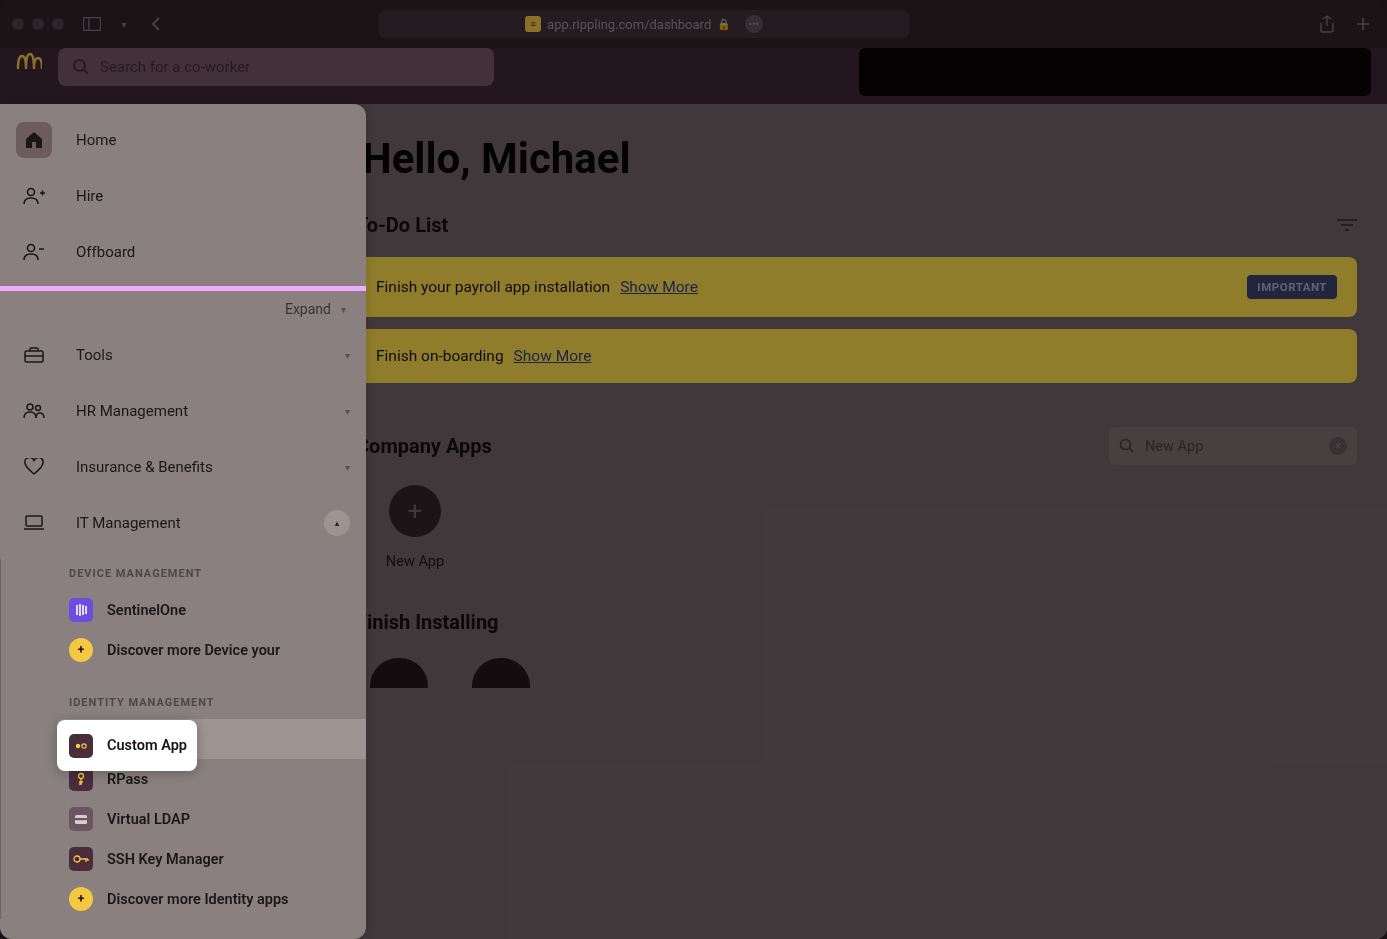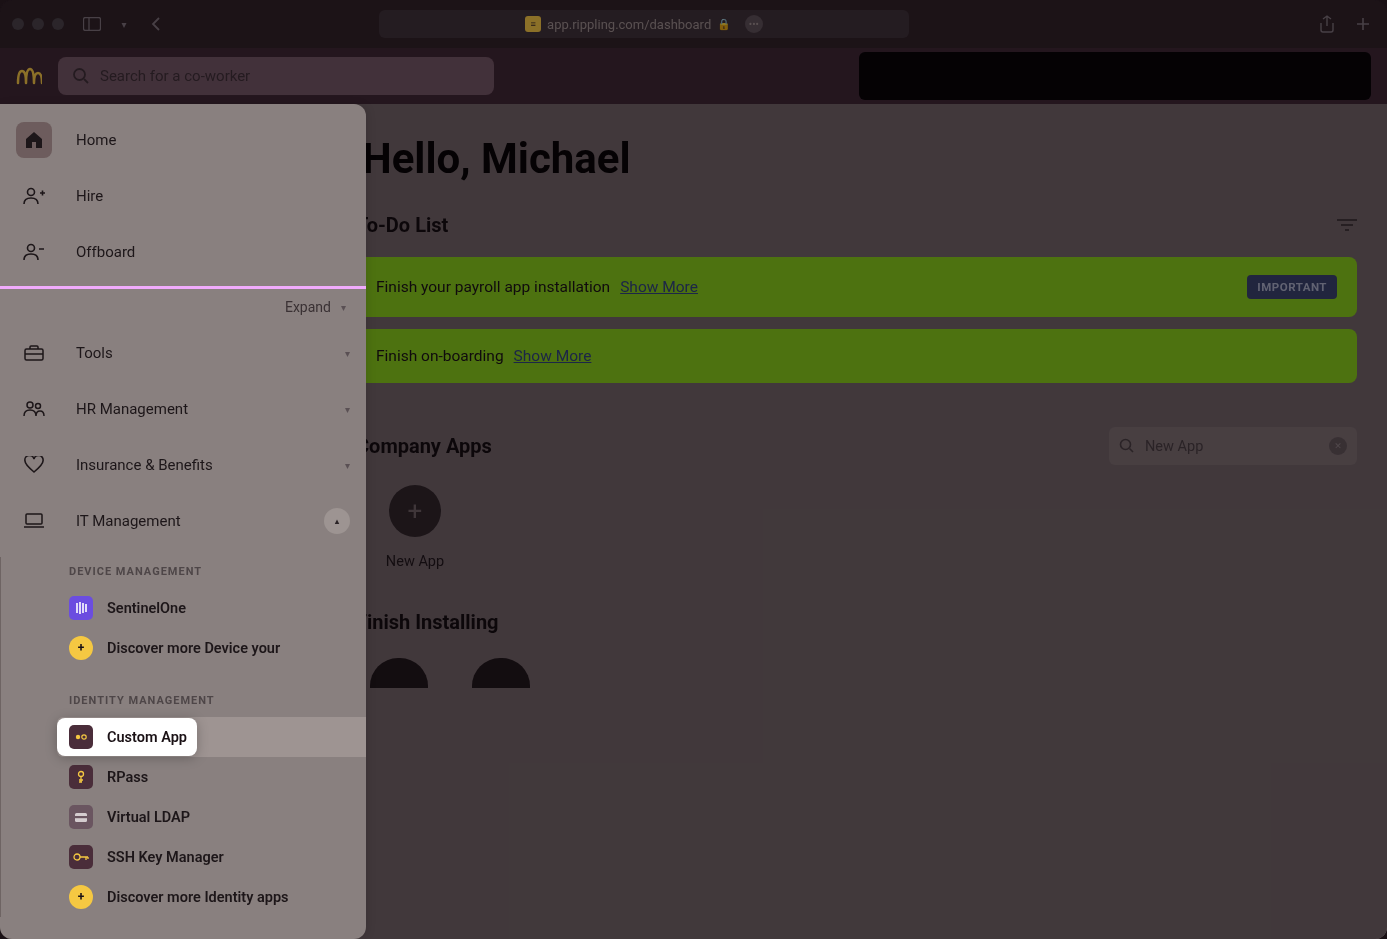--- a/index.html
+++ b/index.html
@@ -11,38 +11,38 @@
 .tl-dot { width: 12px; height: 12px; border-radius: 50%; background: #454046; }
 .tb-group { display: flex; align-items: center; gap: 8px; color: #6b6269; }
 .tb-btn { width: 24px; height: 24px; display: flex; align-items: center; justify-content: center; color: #7a7278; }
 .url-bar { flex: 0 0 530px; height: 28px; background: #3a3036; border-radius: 6px; display: flex; align-items: center; justify-content: center; gap: 6px; color: #9a8f8d; font-size: 13px; margin-left: auto; margin-right: auto; }
 .url-favicon { width: 16px; height: 16px; background: #f5c842; border-radius: 3px; display:flex; align-items:center; justify-content:center; font-size:9px; font-weight:bold; color:#2a1f24;}
 .url-lock { font-size: 11px; color: #8a8186;}
 .url-dots { width: 18px; height: 18px; background: #5a5056; border-radius: 50%; display:flex; align-items:center; justify-content:center; font-size:10px; margin-left:8px;}
 .tb-right { display:flex; gap:12px; color:#7a7278; margin-left:auto; }
 
 
-.app-header { height: 56px; background: #3a2531; display: flex; align-items: center; padding: 0 16px; gap: 16px; }
+.app-header { height: 56px; background: #3a2531; display: flex; align-items: flex-start; padding: 0 16px; gap: 16px; }
 .logo { width: 26px; height: 26px; color: #f5c842; font-weight: bold; font-size: 18px; letter-spacing: -2px; }
 .search-box { width: 436px; height: 38px; background: #705663; border-radius: 8px; display: flex; align-items: center; padding: 0 14px; gap: 10px; color: #3a2e34; }
 .search-box input { background: transparent; border: none; outline: none; font-size: 15px; color: #3a2e34; flex:1; }
 .search-box input::placeholder { color: #3a2e34; }
 .black-bar { margin-left: auto; width: 512px; height: 48px; background: #000; border-radius: 6px; }
 
 
 .main-area { position: absolute; top: 104px; left: 0; right: 0; bottom: 0; background: #6e6365; }
 
 
 .sidebar { position: absolute; top: 104px; left: 0; width: 366px; bottom: 0; background: #89807f; z-index: 10; border-radius: 0 12px 12px 0; overflow-y: auto; box-shadow: 2px 0 8px rgba(0,0,0,0.1); }
 .nav-item { display: flex; align-items: center; padding: 10px 16px; gap: 24px; color: #1d1619; font-size: 15px; cursor: pointer; }
 .nav-item:first-child { padding-top: 18px; }
 .nav-icon-wrap { width: 36px; height: 36px; display: flex; align-items: center; justify-content: center; border-radius: 8px; color: #1d1619; }
 .nav-icon-wrap.active { background: #6d5c5d; }
 .nav-item .caret { margin-left: auto; color: #5a5054; font-size: 10px; }
-.expand-row { display: flex; justify-content: flex-end; align-items: center; padding: 10px 20px 10px 16px; color: #3a3134; font-size: 14px; gap: 10px; border-top: 3px solid #f0abfc; margin-top: 6px; }
+.expand-row { display: flex; justify-content: flex-end; align-items: center; padding: 10px 20px 10px 16px; color: #3a3134; font-size: 14px; gap: 10px; border-top: 5px solid #f0abfc; margin-top: 6px; }
 .chev-circle { width: 26px; height: 26px; border-radius: 50%; background: #9d9492; display: flex; align-items: center; justify-content: center; font-size: 9px; color: #2a2326; }
 
 .sub-section { padding-left: 28px; margin-top: 8px; margin-bottom: 14px; }
 .sub-heading { font-size: 11px; letter-spacing: 1px; color: #4e4648; font-weight: 700; padding: 8px 0 10px 40px; }
 .sub-item { display: flex; align-items: center; gap: 14px; padding: 8px 10px 8px 40px; font-size: 14.5px; color: #1d1619; font-weight: 600; cursor: pointer; border-radius: 8px; }
 .sub-item.highlighted { background: #fff; color: #1a1115; box-shadow: 0 2px 12px rgba(0,0,0,0.25); position: relative; z-index: 20; margin-left: 28px; margin-right: 130px; padding-left: 12px; border-radius: 8px; }
 .app-icon { width: 24px; height: 24px; border-radius: 5px; display: flex; align-items: center; justify-content: center; font-size: 12px; color: #fff; flex-shrink: 0; }
 .ic-devices { background: #4a3440; }
 .ic-sentinel { background: #6b4de0; }
 .ic-discover { background: #f5c842; color: #1a1115; border-radius: 50%; font-weight: bold; }
@@ -51,21 +51,21 @@
 .ic-ssh { background: #4a2d3a; color: #f5c842; font-size: 10px; }
 .ic-ldap { background: #6a5560; }
 
 
 .content { position: absolute; left: 326px; top: 0; right: 0; bottom: 0; padding: 30px 30px 0 30px; background: #6e6365; }
 .greeting { font-size: 42px; font-weight: 700; color: #000; margin-bottom: 30px; margin-left: 6px; }
 .section-head { display: flex; align-items: center; justify-content: space-between; margin-bottom: 20px; }
 .section-title { font-size: 20px; font-weight: 700; color: #0e0a0c; }
 .filter-ic { color: #2e272a; }
 
-.todo-card { background: #84cc16; border-radius: 8px; padding: 18px 20px; margin-bottom: 12px; display: flex; align-items: center; gap: 10px; font-size: 15.5px; color: #141012; }
+.todo-card { background: #fde047; border-radius: 8px; padding: 18px 20px; margin-bottom: 12px; display: flex; align-items: center; gap: 10px; font-size: 15.5px; color: #141012; }
 .todo-link { color: #2b427a; text-decoration: underline; cursor: pointer; }
 .badge-imp { margin-left: auto; background: #33406b; color: #a8b0c8; font-size: 11.5px; font-weight: 700; letter-spacing: 0.5px; padding: 5px 10px; border-radius: 4px; }
 
 .apps-head { display: flex; align-items: center; justify-content: space-between; margin-top: 44px; margin-bottom: 20px; }
 .app-search { width: 248px; height: 38px; background: #7a6f70; border-radius: 6px; display: flex; align-items: center; padding: 0 10px; gap: 10px; color: #443c3f; font-size: 14.5px; }
 .app-search-clear { width: 18px; height: 18px; background: #5e5457; border-radius: 50%; margin-left: auto; display:flex; align-items:center; justify-content:center; font-size:9px; color:#8a8082; cursor:pointer;}
 
 .app-tile { display: flex; flex-direction: column; align-items: center; gap: 16px; width: 90px; margin-left: 14px; }
 .tile-plus { width: 52px; height: 52px; border-radius: 50%; background: #2a2326; color: #6a5f61; display: flex; align-items: center; justify-content: center; font-size: 26px; cursor: pointer; }
 .tile-label { font-size: 14.5px; color: #1a1417; }
@@ -278,21 +278,21 @@
     </div>
     <div class="sub-item">
       <div class="app-icon ic-discover">+</div>
       <span>Discover more Device your</span>
     </div>
 
     <div class="sub-heading" style="margin-top:18px;">IDENTITY MANAGEMENT</div>
 
     <div style="position:relative; height:40px;">
       <div style="position:absolute; left:28px; right:0; top:0; height:40px; background:#9e9492; border-radius:6px 0 0 6px;"></div>
-      <div class="sub-item highlighted" style="position:absolute; top:1px; height:38px;">
+      <div class="sub-item highlighted" style="position:absolute; top:1px; height:51px;">
         <div class="app-icon ic-custom">
           <svg width="14" height="14" viewBox="0 0 14 14">
               <circle cx="4" cy="7" r="2.2" fill="#f5c842"></circle>
               <circle cx="10" cy="7" r="2.2" fill="none" stroke="#f5c842" stroke-width="1.2"></circle>
             </svg>
         </div>
         <span>Custom App</span>
       </div>
     </div>
 

